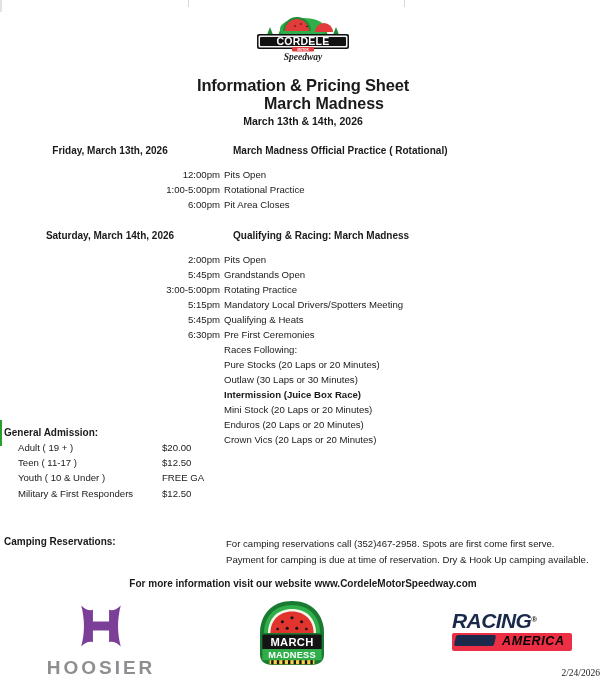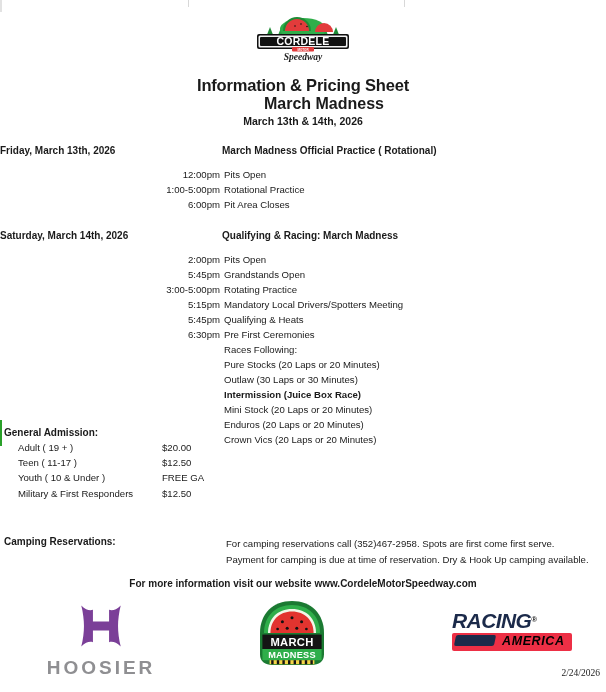--- a/index.html
+++ b/index.html
@@ -70,22 +70,22 @@
   
   .sched-block { margin-top: 0; }
   .day-header {
     display: flex;
     font-size: 10px;
     font-weight: bold;
     margin-top: 18px;
   }
   .day-header .dcol {
     width: 220px;
-    text-align: left;
-    padding-right: 2px;
+    text-align: center;
+    padding-right: 13px;
   }
   .day-header .tcol { flex: 1; text-align: left; }
 
   .row {
     display: flex;
     font-size: 9.6px;
     line-height: 15px;
   }
   .row .time {
     width: 220px;

